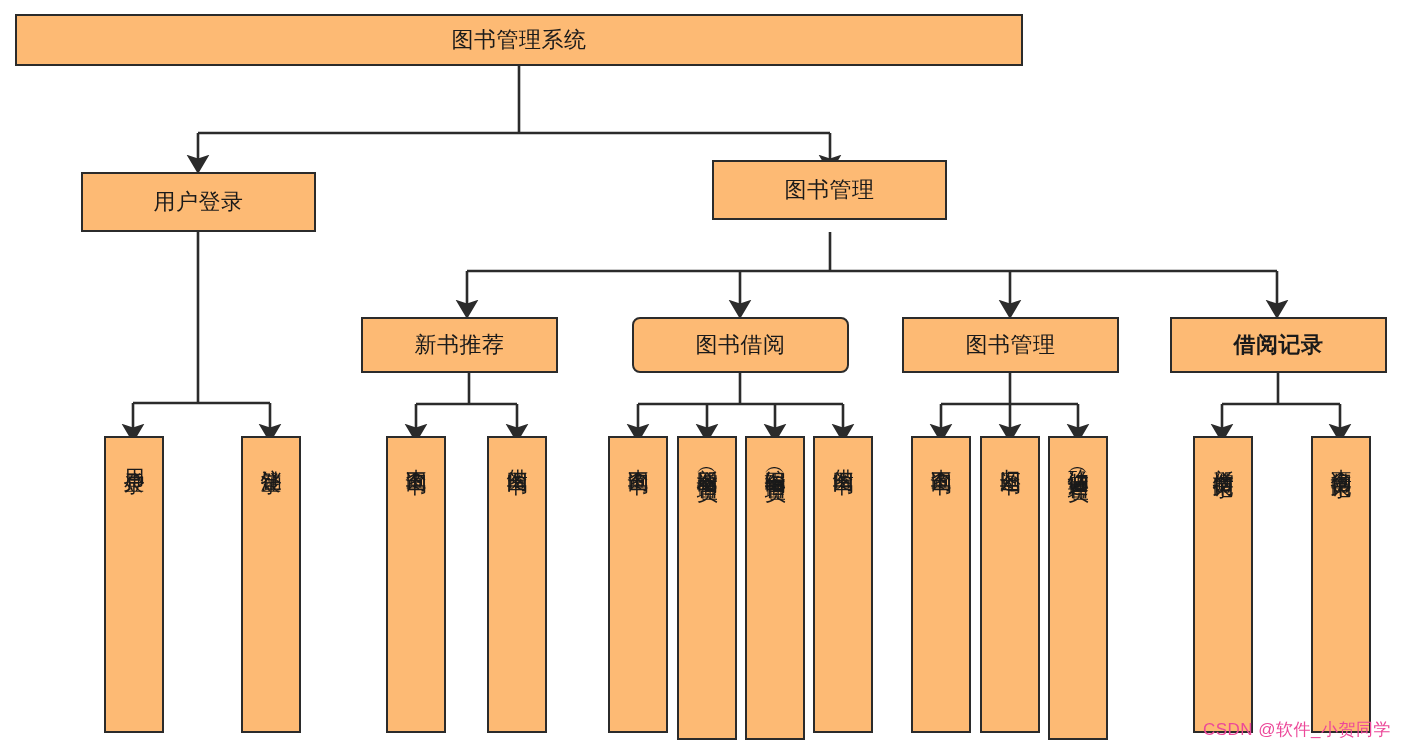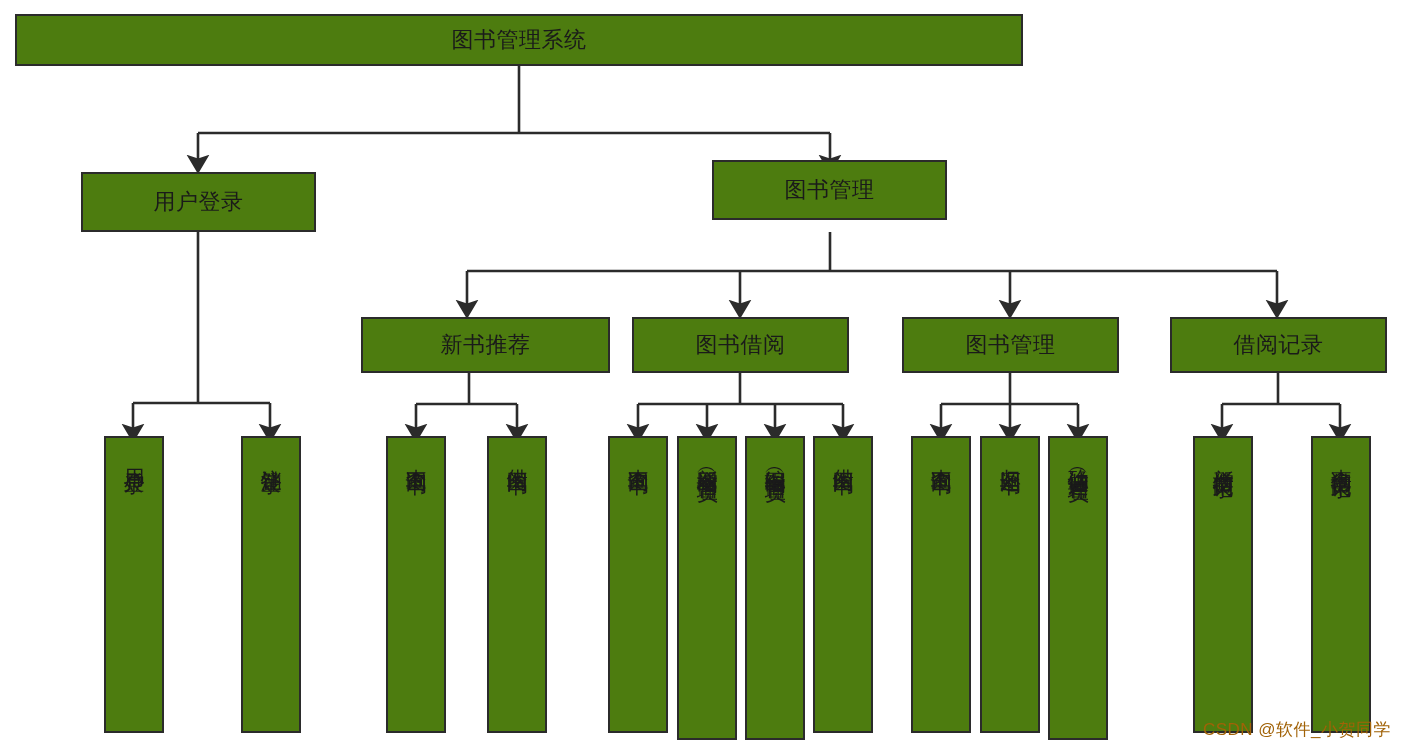--- a/index.html
+++ b/index.html
@@ -21,21 +21,21 @@
     position: absolute;
     left: 0;
     top: 0;
     width: 1405px;
     height: 747px;
   }
   .node-box {
     position: absolute;
     box-sizing: border-box;
     border: 2.6px solid #2b2b2b;
-    background: #4d7c0f;
+    background: #fdba74;
     display: flex;
     align-items: center;
     justify-content: center;
     color: #1a1a1a;
   }
   .node-label {
     font-size: 22px;
     line-height: 1.15;
     letter-spacing: 0.5px;
     white-space: nowrap;
@@ -52,21 +52,21 @@
   .node-box.vertical {
     align-items: flex-start;
     justify-content: center;
     padding-top: 14px;
   }
   .watermark {
     position: absolute;
     right: 14px;
     bottom: 6px;
     font-size: 17px;
-    color: #a16207;
+    color: #ec4899;
     white-space: nowrap;
     letter-spacing: 0.5px;
   }
 </style>
 </head>
 <body>
 
 <div id="canvas">
 
   <svg id="diagram-svg" viewBox="0 0 1405 747">
@@ -123,30 +123,30 @@
     <span class="node-label">图书管理系统</span>
   </div>
 
   <div class="node-box" style="left:81px; top:172px; width:235px; height:60px;">
     <span class="node-label">用户登录</span>
   </div>
   <div class="node-box" style="left:712px; top:160px; width:235px; height:60px;">
     <span class="node-label">图书管理</span>
   </div>
 
-  <div class="node-box" style="left:361px; top:317px; width:249px; height:56px;">
+  <div class="node-box" style="left:361px; top:317px; width:197px; height:56px;">
     <span class="node-label">新书推荐</span>
   </div>
-  <div class="node-box" style="left:632px; top:317px; width:217px; height:56px;">
+  <div class="node-box" style="left:632px; top:317px; width:217px; height:56px;border-radius:8px;">
     <span class="node-label">图书借阅</span>
   </div>
   <div class="node-box" style="left:902px; top:317px; width:217px; height:56px;">
     <span class="node-label">图书管理</span>
   </div>
-  <div class="node-box" style="left:1170px; top:317px; width:217px; height:56px;">
+  <div class="node-box" style="left:1170px; top:317px; width:217px; height:56px;font-weight:bold;">
     <span class="node-label">借阅记录</span>
   </div>
 
   <div class="node-box vertical" style="left:104px; top:436px; width:60px; height:297px;">
     <span class="node-label">用户登录</span>
   </div>
   <div class="node-box vertical" style="left:241px; top:436px; width:60px; height:297px;">
     <span class="node-label">注销登录</span>
   </div>
 

